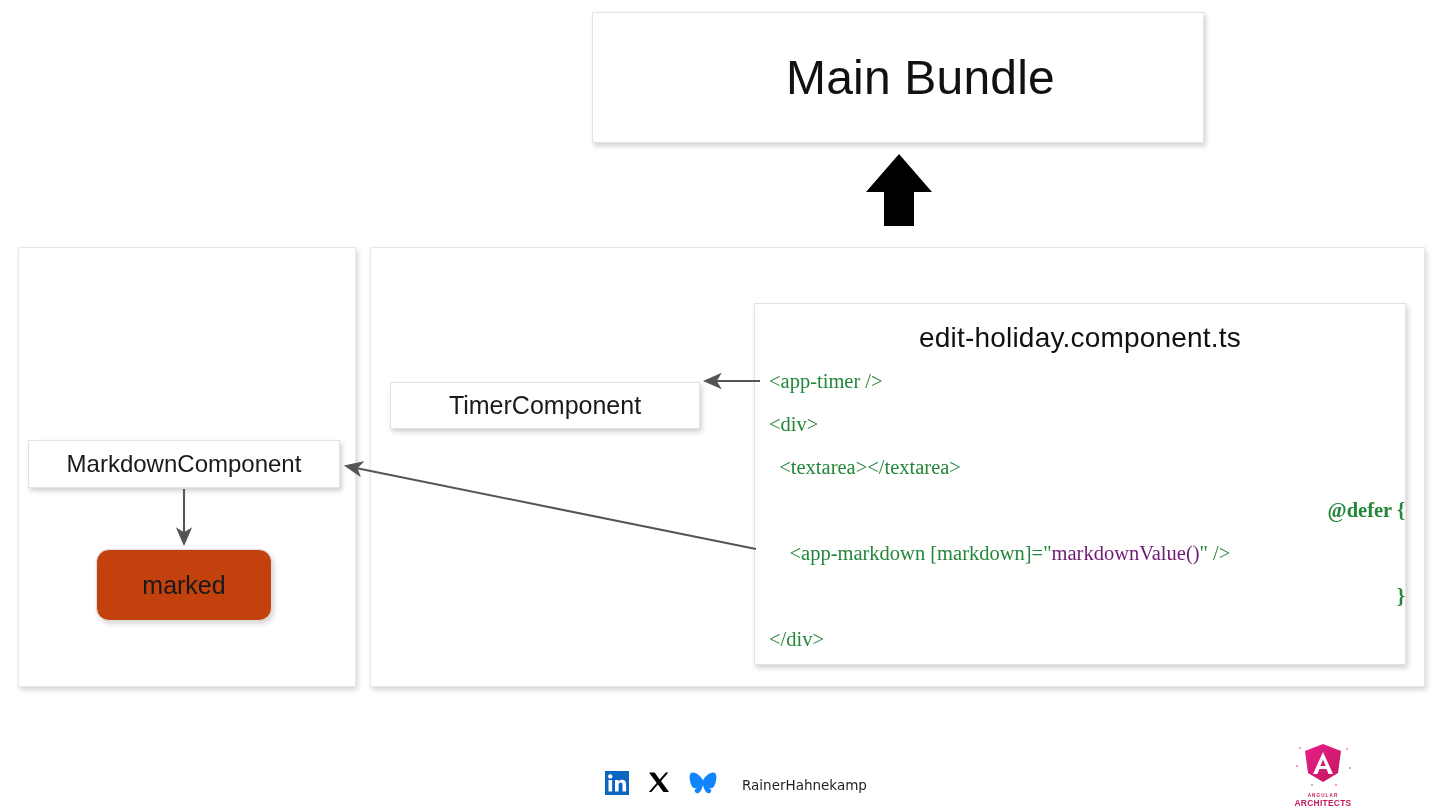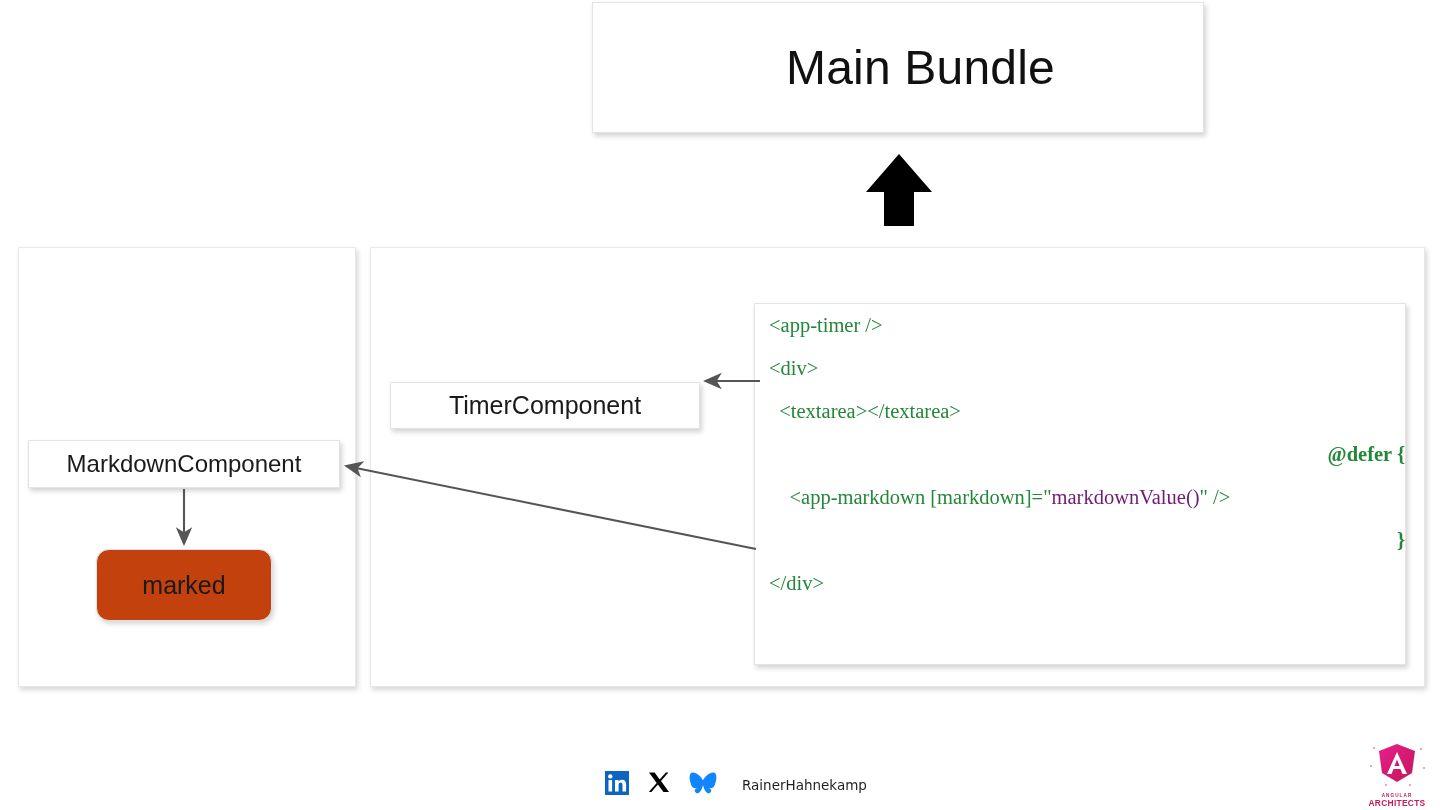--- a/index.html
+++ b/index.html
@@ -31,21 +31,21 @@
     box-shadow: 2px 3px 5px rgba(0,0,0,0.18);
     box-sizing: border-box;
     display: flex;
     align-items: center;
     justify-content: center;
   }
 
   
   #main-bundle {
     left: 592px;
-    top: 2px;
+    top: 12px;
     width: 612px;
     height: 131px;
     padding-left: 45px;
   }
   #main-bundle .title {
     font-size: 48px;
     font-weight: 400;
     letter-spacing: 0.2px;
     color: #111111;
   }
@@ -153,21 +153,21 @@
   #footer .handle {
     font-size: 13.5px;
     color: #231f20;
     margin-left: 8px;
     font-family: "DejaVu Sans", sans-serif;
   }
   .social-ico { display: block; }
 
   #brand-logo {
     position: absolute;
-    left: 1362px;
+    left: 1288px;
     top: 740px;
     width: 70px;
     height: 66px;
     text-align: center;
   }
   #brand-logo .brand-line1 {
     font-size: 4.6px;
     letter-spacing: 1.1px;
     color: #c2185b;
     font-weight: bold;
@@ -203,20 +203,21 @@
 
 <div class="card" id="marked-box">
   <span class="label">marked</span>
 </div>
 
 <div class="card" id="timer-component">
   <span class="label">TimerComponent</span>
 </div>
 
 <div class="card" id="code-card">
+  <div id="code-title">edit-holiday.component.ts</div>
   <div id="code-lines"><div class="code-line">&lt;app-timer /&gt;</div><div class="code-line">&lt;div&gt;</div><div class="code-line">  &lt;textarea&gt;&lt;/textarea&gt;</div><div class="code-line bold">  @defer {</div><div class="code-line">    &lt;app-markdown [markdown]="<span class="tok-blue">markdownValue()</span>" /&gt;</div><div class="code-line bold">  }</div><div class="code-line">&lt;/div&gt;</div></div>
 </div>
 
 <svg id="connectors">
   <defs>
     <marker id="ah" markerWidth="9" markerHeight="9" refX="8" refY="4.5" orient="auto">
       <path d="M0,0.6 L9,4.5 L0,8.4 L2.4,4.5 Z" fill="#555555"></path>
     </marker>
   </defs>
 

